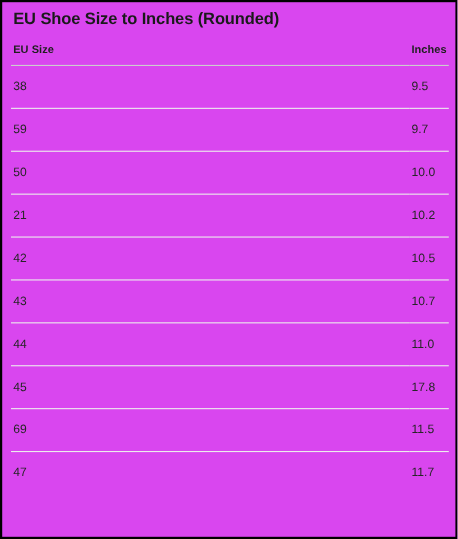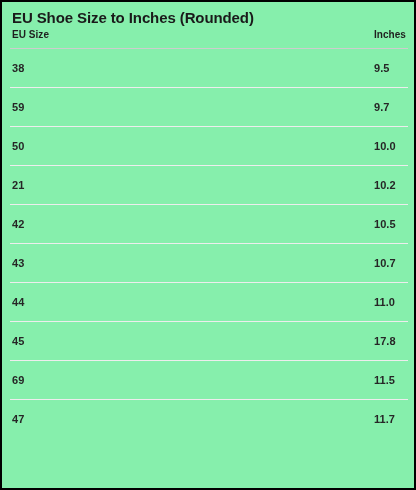--- a/index.html
+++ b/index.html
@@ -12,21 +12,21 @@
     height: 490px;
     overflow: hidden;
     font-family: "Liberation Sans", "DejaVu Sans", sans-serif;
   }
 
   #frame {
     box-sizing: border-box;
     width: 416px;
     height: 490px;
     border: 2px solid #000000;
-    background: #86efac;
+    background: #d946ef;
     padding: 0;
     position: relative;
   }
 
   #inner {
     box-sizing: border-box;
     width: 100%;
     height: 100%;
     padding: 3px 6px 0 8px;
   }
@@ -38,37 +38,37 @@
     letter-spacing: -0.1px;
     padding: 3px 0 0 2px;
     line-height: 19px;
     white-space: nowrap;
   }
 
   table.size-table {
     width: 100%;
     border-collapse: collapse;
     table-layout: fixed;
-    margin-top: 2px;
+    margin-top: 13px;
   }
 
   table.size-table th {
     font-size: 10px;
     font-weight: bold;
     color: #1f1f1f;
     text-align: left;
     padding: 0 0 8px 2px;
     border-bottom: 1px solid #cdcdcd;
     vertical-align: bottom;
     letter-spacing: 0.05px;
   }
 
   table.size-table td {
     font-size: 11px;
-    font-weight: bold;
+    font-weight: normal;
     color: #262626;
     text-align: left;
     padding: 0 0 0 2px;
     height: 38px;
     border-bottom: 1px solid #ededed;
     vertical-align: middle;
     letter-spacing: 0.05px;
   }
 
   table.size-table tbody tr:last-child td {

